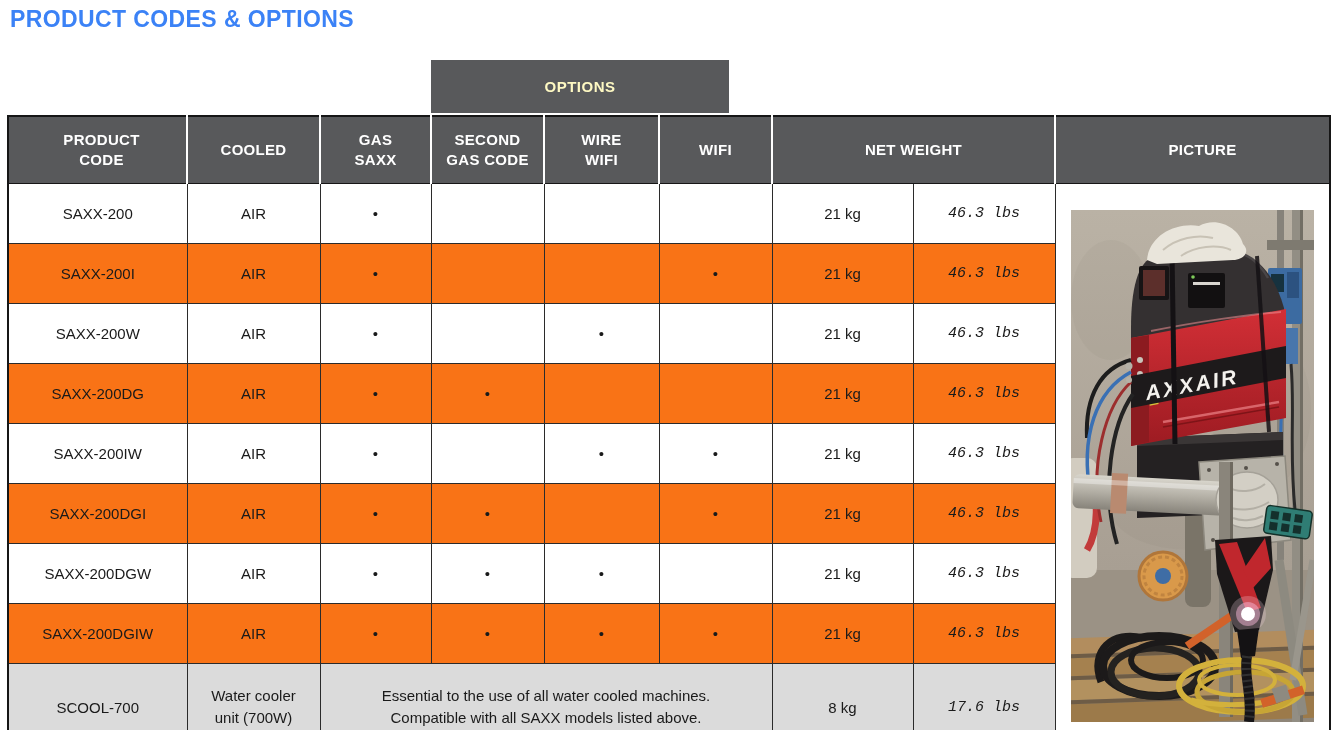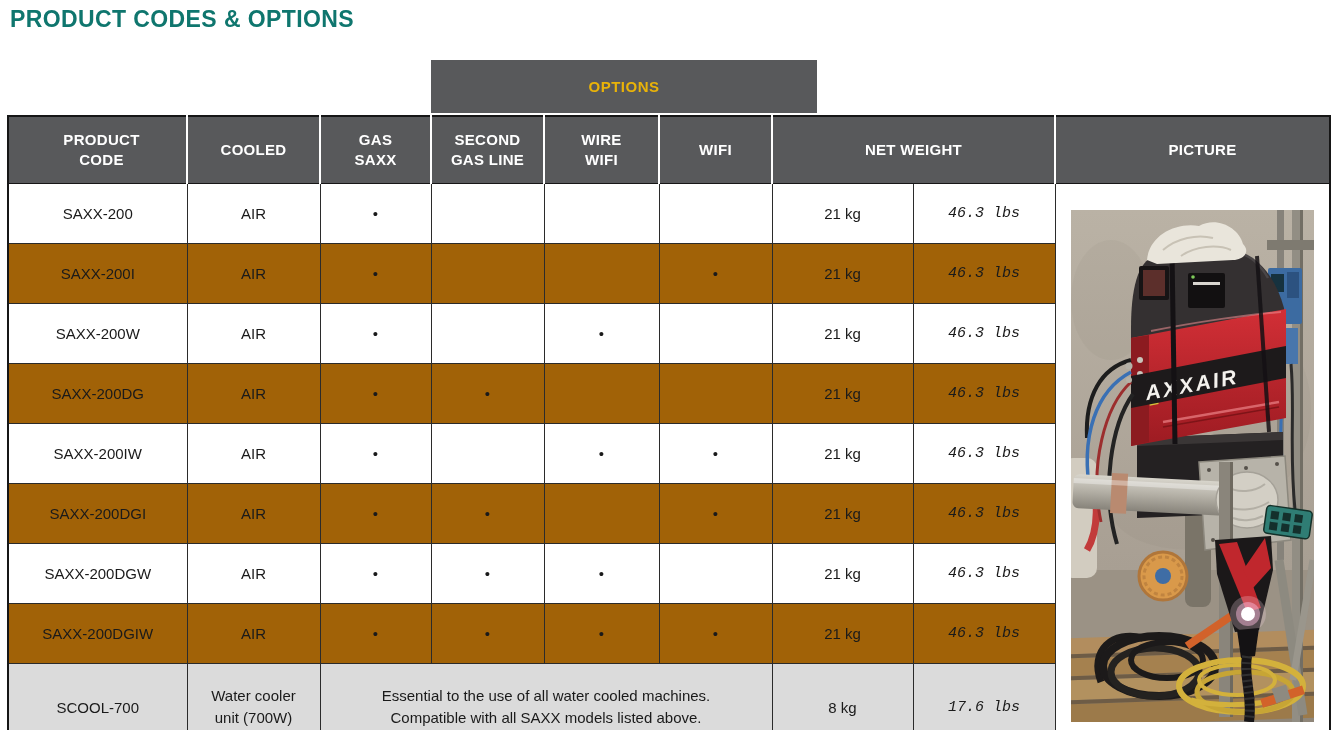--- a/index.html
+++ b/index.html
@@ -2,45 +2,45 @@
 <html><head>
 <meta charset="utf-8">
 <style>
   html,body{margin:0;padding:0;}
   body{
     width:1336px;height:730px;position:relative;overflow:hidden;
     background:#ffffff;font-family:"Liberation Sans",sans-serif;color:#1a1a1a;
   }
   .page-title{
     position:absolute;left:10px;top:6px;
-    font-size:23px;font-weight:800;letter-spacing:.4px;color:#0f766e;
+    font-size:23px;font-weight:800;letter-spacing:.4px;color:#3b82f6;
   }
   .options-box{
-    position:absolute;left:431px;top:60px;width:386px;height:53px;
-    background:#58595b;color:#eab308;font-weight:700;font-size:15px;letter-spacing:.5px;
+    position:absolute;left:431px;top:60px;width:298px;height:53px;
+    background:#58595b;color:#fef9c3;font-weight:700;font-size:15px;letter-spacing:.5px;
     display:flex;align-items:center;justify-content:center;
   }
   table.spec{
     position:absolute;left:7px;top:115px;
     border-collapse:collapse;table-layout:fixed;
     border:2px solid #161616;border-bottom:4px solid #161616;
   }
   table.spec th{
     background:#58595b;color:#fff;font-size:15px;font-weight:700;
     height:66px;line-height:1.35;letter-spacing:.3px;
     border-left:2px solid #fff;border-right:2px solid #fff;border-bottom:1px solid #161616;
     white-space:pre-line;padding:0 4px;text-align:center;
   }
   table.spec th.first{border-left-color:#161616;padding-left:12px;}
   table.spec th.last{border-right-color:#161616;padding-left:24px;}
   table.spec td{
     border:1px solid #2b2b2b;text-align:center;vertical-align:middle;
     font-size:15px;height:55px;padding:2px 6px;background:#fff;
   }
-  tr.alt td{background:#a16207;}
+  tr.alt td{background:#f97316;}
   td.code{font-weight:400;}
   td.lbs{font-style:italic;font-family:Liberation Mono, monospace;}
   td.dot{font-size:17px;line-height:1;}
   tr.cooler td{height:82px;background:#dbdbdb;}
   td.note{white-space:pre-line;font-size:15.5px;line-height:1.5;}
   td.pic{
     background:#fff !important;vertical-align:top;padding:13px 0 0 0;
     border-right:2px solid #161616;
   }
   svg text.brand{
@@ -68,21 +68,21 @@
       <col style="width:275px">
   </colgroup>
   <tbody>
       <tr>
     <th class="first">PRODUCT
 CODE</th>
     <th>COOLED</th>
     <th>GAS
 SAXX</th>
     <th>SECOND
-GAS LINE</th>
+GAS CODE</th>
     <th>WIRE
 WIFI</th>
     <th>WIFI</th>
     <th colspan="2">NET WEIGHT</th>
     <th class="last">PICTURE</th>
   </tr>
 
   <tr>
     <td class="code">SAXX-200</td>
     <td>AIR</td>

